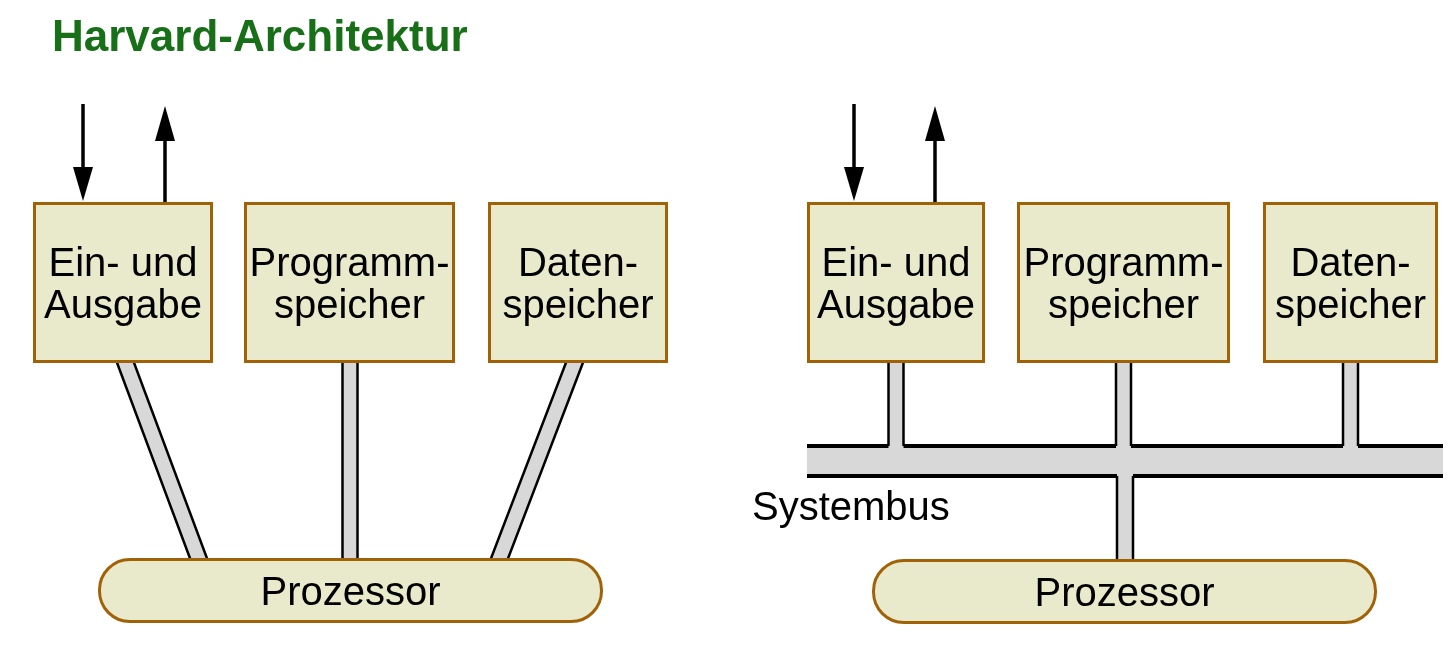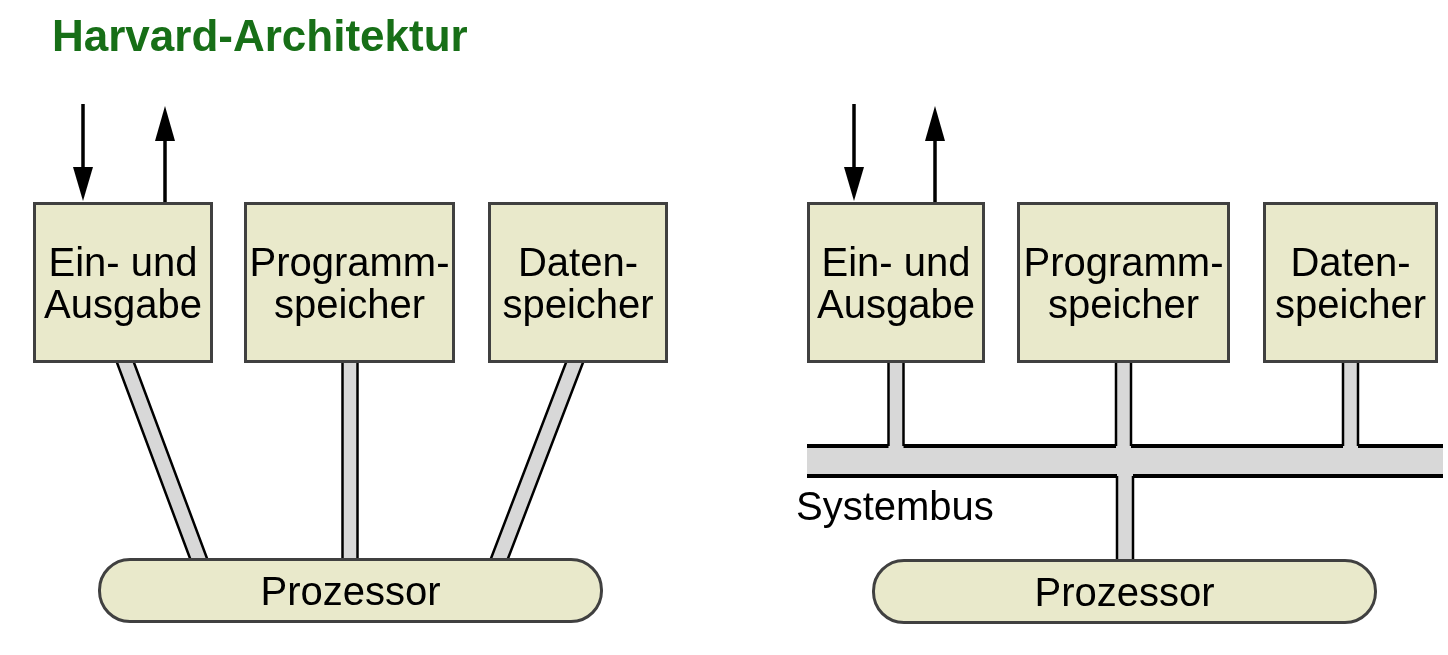--- a/index.html
+++ b/index.html
@@ -26,21 +26,21 @@
     color:var(--title-green);
     font-size:44px; font-weight:bold; line-height:49px;
     white-space:nowrap;
   }
   .title-line { display:block; }
 
   .node {
     position:absolute;
     box-sizing:border-box;
     background:var(--box-fill);
-    border:3px solid #404040;
+    border:3px solid #a16207;
     display:flex; flex-direction:column;
     align-items:center; justify-content:center;
     text-align:center;
     font-size:40px; line-height:42px; color:#000;
   }
   .processor {
     flex-direction:row;
     font-size:40px;
     border-radius:32px;
   }
@@ -130,15 +130,15 @@
     <span>speicher</span>
   </div>
   <div class="node" style="left:1243px; top:202px; width:175px; height:161px;">
     <span>Daten-</span>
     <span>speicher</span>
   </div>
   <div class="node processor" style="left:852px; top:559px; width:505px; height:65px;">
     <span>Prozessor</span>
   </div>
 
-  <div class="bus-label" style="left:776px; top:484px;">Systembus</div>
+  <div class="bus-label" style="left:732px; top:484px;">Systembus</div>
 
 </div>
 
 </body></html>

